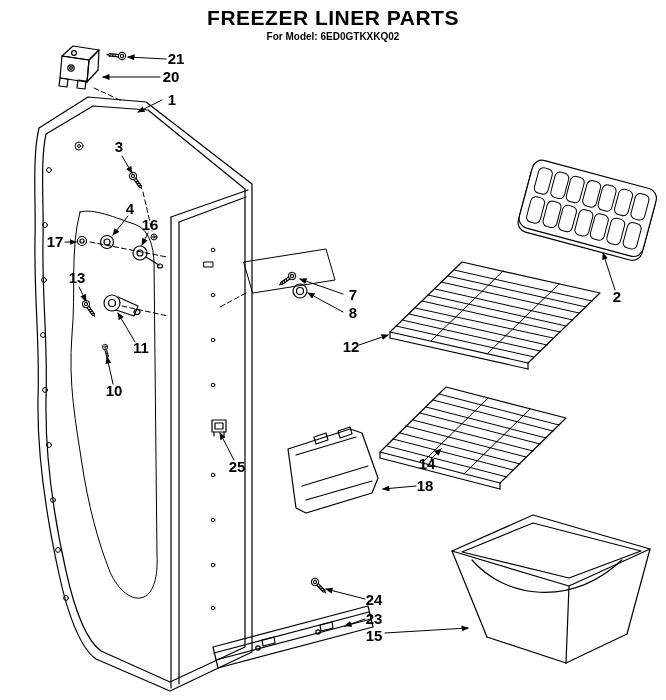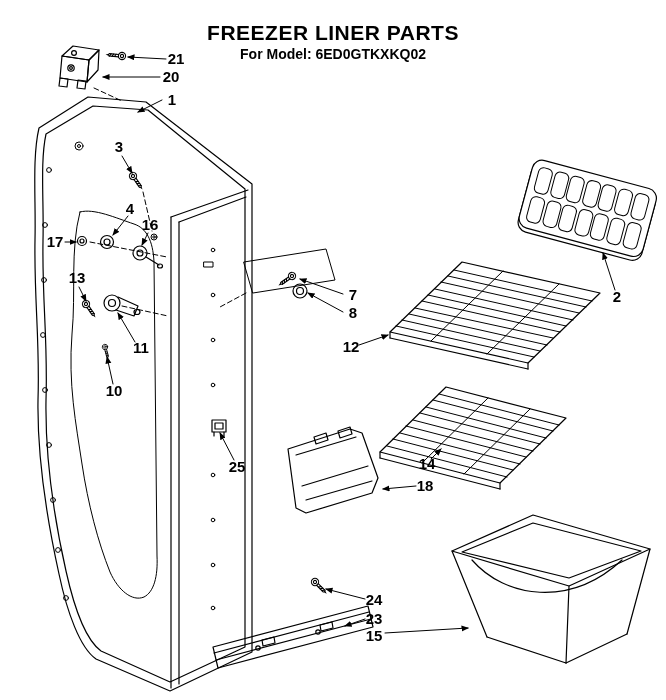--- a/index.html
+++ b/index.html
@@ -1,20 +1,20 @@
 <!DOCTYPE html>
 <html><head>
 <meta charset="utf-8">
 <style>
   html,body { margin:0; padding:0; background:#fff; }
   body { width:666px; height:700px; position:relative; overflow:hidden;
          font-family:"Liberation Sans", sans-serif; color:#000; }
-  .header { position:absolute; top:21px; left:0; width:666px; text-align:center; z-index:2; }
+  .header { position:absolute; top:6px; left:0; width:666px; text-align:center; z-index:2; }
   .title  { font-size:21px; font-weight:bold; letter-spacing:.5px; margin:0; }
-  .sub    { font-size:14px; font-weight:bold; margin:1px 0 0 0; }
+  .sub    { font-size:10px; font-weight:bold; margin:1px 0 0 0; }
   svg.diagram { position:absolute; top:0; left:0; z-index:1; }
   .draw path, .draw line, .draw rect, .draw circle, .draw ellipse, .draw polygon, .draw polyline {
     fill:none; stroke:#000; stroke-width:1.2; stroke-linejoin:round; stroke-linecap:round;
   }
   .thin path, .thin line, .thin rect, .thin circle, .thin ellipse, .thin polygon {
     stroke-width:1 !important;
   }
   .dash { stroke-dasharray:5 3; }
   .labels text { font:bold 15px "Liberation Sans", sans-serif; fill:#000; stroke:none; text-anchor:middle; }
 </style>

